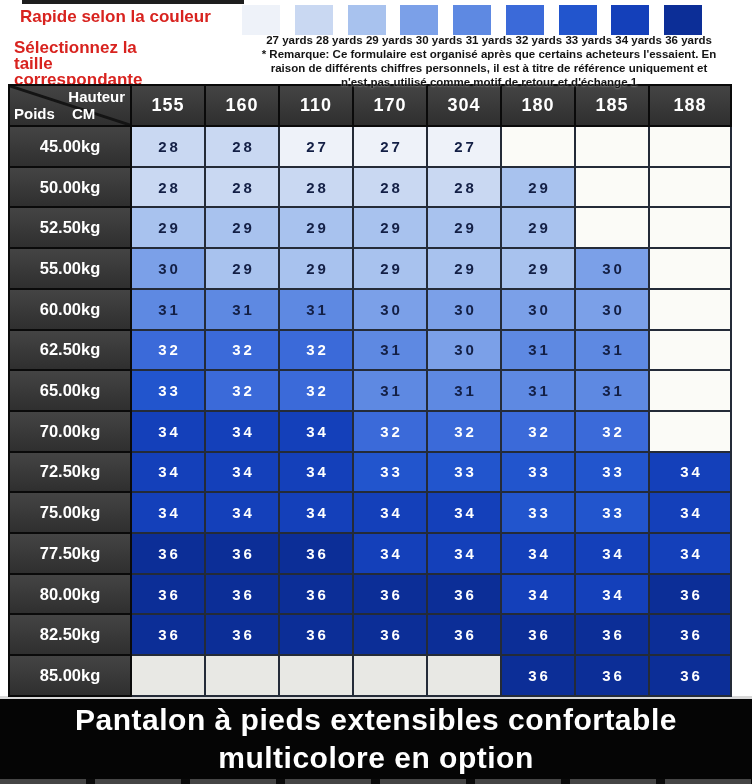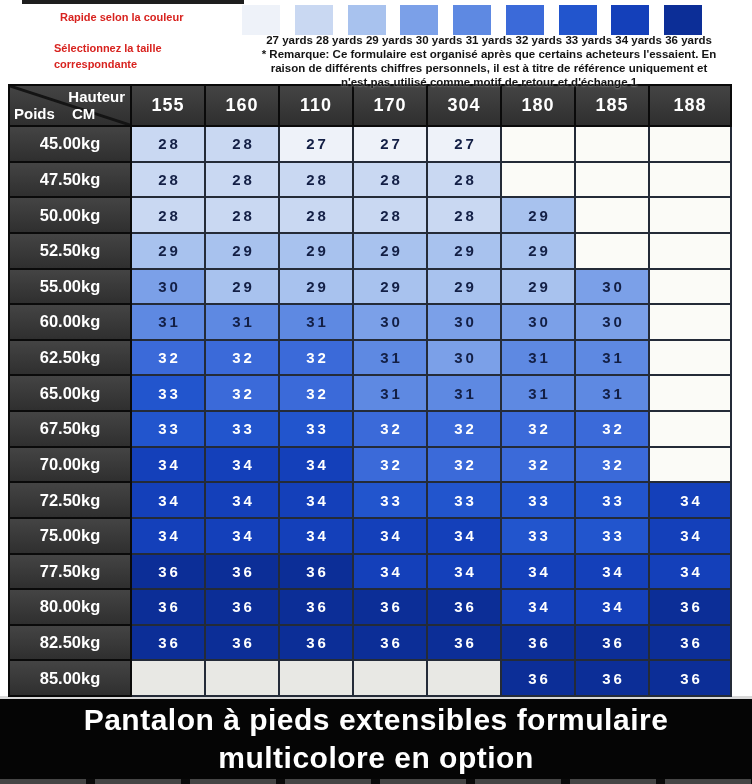--- a/index.html
+++ b/index.html
@@ -2,21 +2,21 @@
 <html style="--red: #d8231f;"><head>
 <meta charset="utf-8">
 <style>
   * { margin:0; padding:0; box-sizing:border-box; }
   html,body { width:752px; height:784px; }
   body { font-family:"Liberation Sans", sans-serif; background:#ffffff; overflow:hidden; }
   .stage { position:relative; width:752px; height:784px; background:#ffffff; }
 
   
   .top-bar-remnant { position:absolute; left:22px; top:0; width:222px; height:4px; background:#1e1e1e; }
-  .red-label { position:absolute; font-size:11px; font-weight:bold; color:var(--red,#d8231f); line-height:16px;margin-left:40px; }
+  .red-label { position:absolute; font-size:17px; font-weight:bold; color:var(--red,#d8231f); line-height:16px; }
   .label-speed { left:20px; top:9px; }
   .label-select { left:14px; top:40px; width:155px; }
   .color-scale { position:absolute; left:242px; top:5px; width:460px; height:30px;
                  display:flex; justify-content:space-between; }
   .color-scale .swatch { width:38px; height:30px; }
   .legend-block { position:absolute; left:226px; top:33px; width:526px; z-index:3;
                   display:flex; flex-direction:column; align-items:center;
                   font-size:11.5px; font-weight:bold; color:#141414; line-height:14px;
                   text-shadow:0 0 2px rgba(255,255,255,.85); }
   .legend-block div { white-space:nowrap; }
@@ -114,31 +114,20 @@
           <td style="background: rgb(201, 216, 242); color: rgb(19, 31, 69);">28</td>
           <td style="background: rgb(201, 216, 242); color: rgb(19, 31, 69);">28</td>
           <td style="background: rgb(238, 242, 249); color: rgb(19, 31, 69);">27</td>
           <td style="background: rgb(238, 242, 249); color: rgb(19, 31, 69);">27</td>
           <td style="background: rgb(238, 242, 249); color: rgb(19, 31, 69);">27</td>
           <td style="background: rgb(251, 251, 247);"></td>
           <td style="background: rgb(251, 251, 247);"></td>
           <td style="background: rgb(251, 251, 247);"></td>
         </tr>
         <tr>
-          <th class="w-cell">47.50kg</th>
-          <td style="background: rgb(201, 216, 242); color: rgb(19, 31, 69);">28</td>
-          <td style="background: rgb(201, 216, 242); color: rgb(19, 31, 69);">28</td>
-          <td style="background: rgb(201, 216, 242); color: rgb(19, 31, 69);">28</td>
-          <td style="background: rgb(201, 216, 242); color: rgb(19, 31, 69);">28</td>
-          <td style="background: rgb(201, 216, 242); color: rgb(19, 31, 69);">28</td>
-          <td style="background: rgb(251, 251, 247);"></td>
-          <td style="background: rgb(251, 251, 247);"></td>
-          <td style="background: rgb(251, 251, 247);"></td>
-        </tr>
-        <tr>
           <th class="w-cell">50.00kg</th>
           <td style="background: rgb(201, 216, 242); color: rgb(19, 31, 69);">28</td>
           <td style="background: rgb(201, 216, 242); color: rgb(19, 31, 69);">28</td>
           <td style="background: rgb(201, 216, 242); color: rgb(19, 31, 69);">28</td>
           <td style="background: rgb(201, 216, 242); color: rgb(19, 31, 69);">28</td>
           <td style="background: rgb(201, 216, 242); color: rgb(19, 31, 69);">28</td>
           <td style="background: rgb(168, 194, 238); color: rgb(19, 31, 69);">29</td>
           <td style="background: rgb(251, 251, 247);"></td>
           <td style="background: rgb(251, 251, 247);"></td>
         </tr>
@@ -188,31 +177,20 @@
         </tr>
         <tr>
           <th class="w-cell">65.00kg</th>
           <td style="background: rgb(34, 85, 205); color: rgb(255, 255, 255);">33</td>
           <td style="background: rgb(59, 106, 217); color: rgb(255, 255, 255);">32</td>
           <td style="background: rgb(59, 106, 217); color: rgb(255, 255, 255);">32</td>
           <td style="background: rgb(94, 137, 226); color: rgb(19, 31, 69);">31</td>
           <td style="background: rgb(94, 137, 226); color: rgb(19, 31, 69);">31</td>
           <td style="background: rgb(94, 137, 226); color: rgb(19, 31, 69);">31</td>
           <td style="background: rgb(94, 137, 226); color: rgb(19, 31, 69);">31</td>
-          <td style="background: rgb(251, 251, 247);"></td>
-        </tr>
-        <tr>
-          <th class="w-cell">67.50kg</th>
-          <td style="background: rgb(34, 85, 205); color: rgb(255, 255, 255);">33</td>
-          <td style="background: rgb(34, 85, 205); color: rgb(255, 255, 255);">33</td>
-          <td style="background: rgb(34, 85, 205); color: rgb(255, 255, 255);">33</td>
-          <td style="background: rgb(59, 106, 217); color: rgb(255, 255, 255);">32</td>
-          <td style="background: rgb(59, 106, 217); color: rgb(255, 255, 255);">32</td>
-          <td style="background: rgb(59, 106, 217); color: rgb(255, 255, 255);">32</td>
-          <td style="background: rgb(59, 106, 217); color: rgb(255, 255, 255);">32</td>
           <td style="background: rgb(251, 251, 247);"></td>
         </tr>
         <tr>
           <th class="w-cell">70.00kg</th>
           <td style="background: rgb(20, 64, 186); color: rgb(255, 255, 255);">34</td>
           <td style="background: rgb(20, 64, 186); color: rgb(255, 255, 255);">34</td>
           <td style="background: rgb(20, 64, 186); color: rgb(255, 255, 255);">34</td>
           <td style="background: rgb(59, 106, 217); color: rgb(255, 255, 255);">32</td>
           <td style="background: rgb(59, 106, 217); color: rgb(255, 255, 255);">32</td>
           <td style="background: rgb(59, 106, 217); color: rgb(255, 255, 255);">32</td>
@@ -284,19 +262,19 @@
           <td style="background: rgb(12, 46, 151); color: rgb(255, 255, 255);">36</td>
           <td style="background: rgb(12, 46, 151); color: rgb(255, 255, 255);">36</td>
           <td style="background: rgb(12, 46, 151); color: rgb(255, 255, 255);">36</td>
         </tr>
       </tbody>
   </table>
 
   <div class="table-bottom-gap"></div>
 
   <div class="banner">
-    <div>Pantalon à pieds extensibles formulaire</div>
+    <div>Pantalon à pieds extensibles confortable</div>
     <div>multicolore en option</div>
   </div>
 
   <div class="bottom-strip"></div>
 
 </div>
 
 </body></html>

